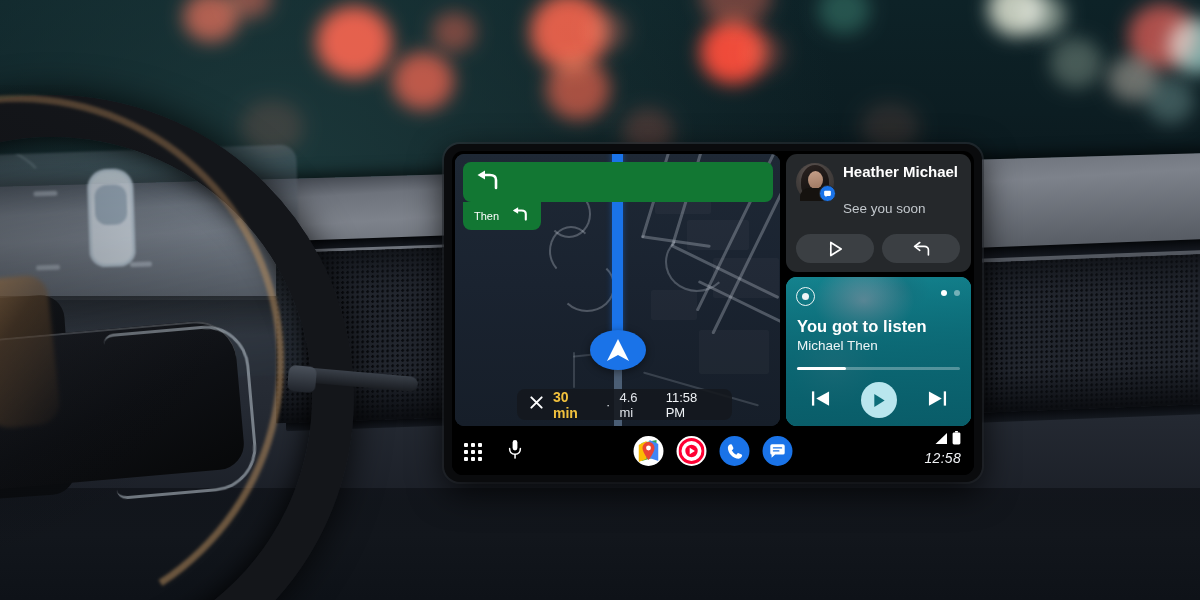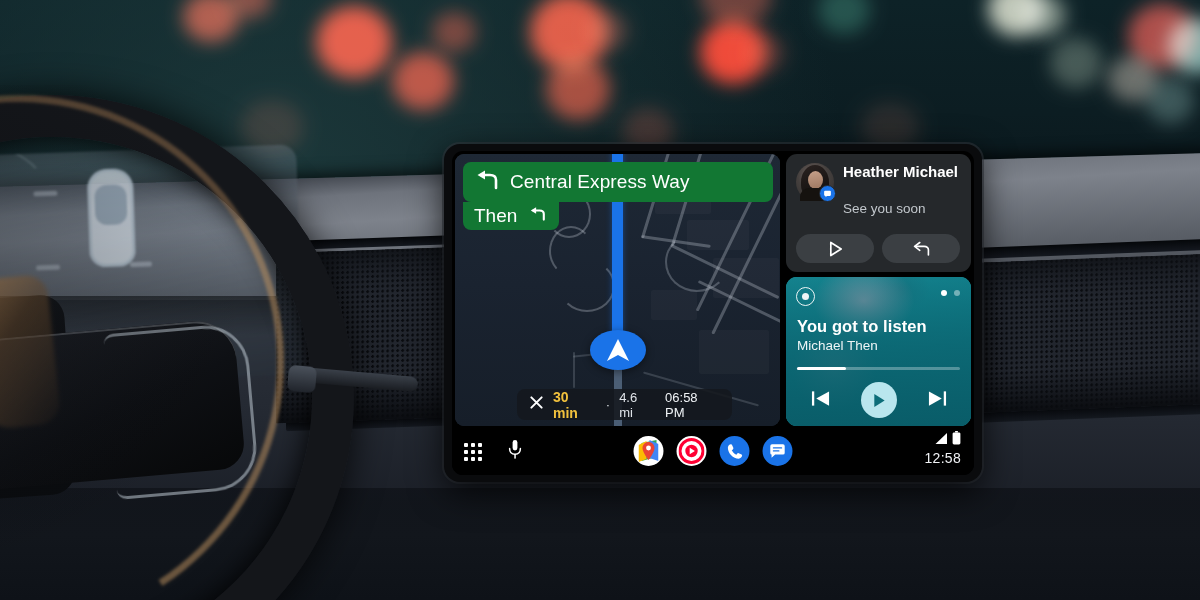--- a/index.html
+++ b/index.html
@@ -345,21 +345,21 @@
     border-radius: 0 0 8px 8px;
     background: #127733;
     display: flex;
     align-items: center;
     gap: 12px;
     padding: 0 13px 0 11px;
     box-sizing: border-box;
   }
   .nav-then-label {
     color: #fff;
-    font-size: 19px;
+    font-size: 11px;
   }
 
   
   .eta-bar {
     position: absolute;
     left: 62px; bottom: 6px;
     width: 215px; height: 31px;
     border-radius: 8px;
     background: rgba(20,24,30,.88);
     display: flex;
@@ -596,20 +596,21 @@
     overflow: hidden;
   }
   .app-maps { background: #fff; }
   .app-ytm { background: #fff; }
   .app-phone { background: #1a73e8; }
   .app-msg { background: #1a73e8; }
   .tb-right {
     position: absolute;
     right: 13px; top: 7px;
     text-align: right;
+    font-style: italic;
   }
   .tb-status {
     display: flex;
     align-items: flex-end;
     justify-content: flex-end;
     gap: 4px;
     height: 14px;
   }
   .tb-clock {
     color: #f0f2f5;
@@ -729,21 +730,20 @@
         </svg>
       </div>
 
       <div class="nav-banner">
         <span>
           <svg width="24" height="20" viewBox="0 0 24 20" aria-hidden="true">
             <path d="M21 18 L21 10 Q21 5 15 5 L6 5" stroke="#ffffff" stroke-width="2.6" fill="none" stroke-linecap="round"></path>
             <path d="M10 0.5 L2.5 5 L10 9.5 Z" fill="#ffffff"></path>
           </svg>
         </span>
-        <span class="nav-street">Central Express Way</span>
       </div>
 
       <div class="nav-then">
         <span class="nav-then-label">Then</span>
         <span>
           <svg width="17" height="14" viewBox="0 0 24 20" aria-hidden="true">
             <path d="M21 18 L21 10 Q21 5 15 5 L6 5" stroke="#ffffff" stroke-width="3" fill="none" stroke-linecap="round"></path>
             <path d="M10 0.5 L2.5 5 L10 9.5 Z" fill="#ffffff"></path>
           </svg>
         </span>
@@ -751,21 +751,21 @@
 
       <div class="eta-bar">
         <span>
           <svg width="15" height="15" viewBox="0 0 16 16" aria-hidden="true">
             <path d="M2.5 2.5 L13.5 13.5 M13.5 2.5 L2.5 13.5" stroke="#ffffff" stroke-width="2.1" stroke-linecap="round"></path>
           </svg>
         </span>
         <span class="eta-time">30 min</span>
         <span class="eta-dist">·</span>
         <span class="eta-dist">4.6 mi</span>
-        <span class="eta-arrival">06:58 PM</span>
+        <span class="eta-arrival">11:58 PM</span>
       </div>
     </div>
 
     <div class="msg-card">
       <div class="msg-head">
         <div class="avatar">
           <div class="avatar-hair"></div>
           <div class="avatar-face"></div>
           <div class="avatar-body"></div>
           <div class="avatar-badge">

